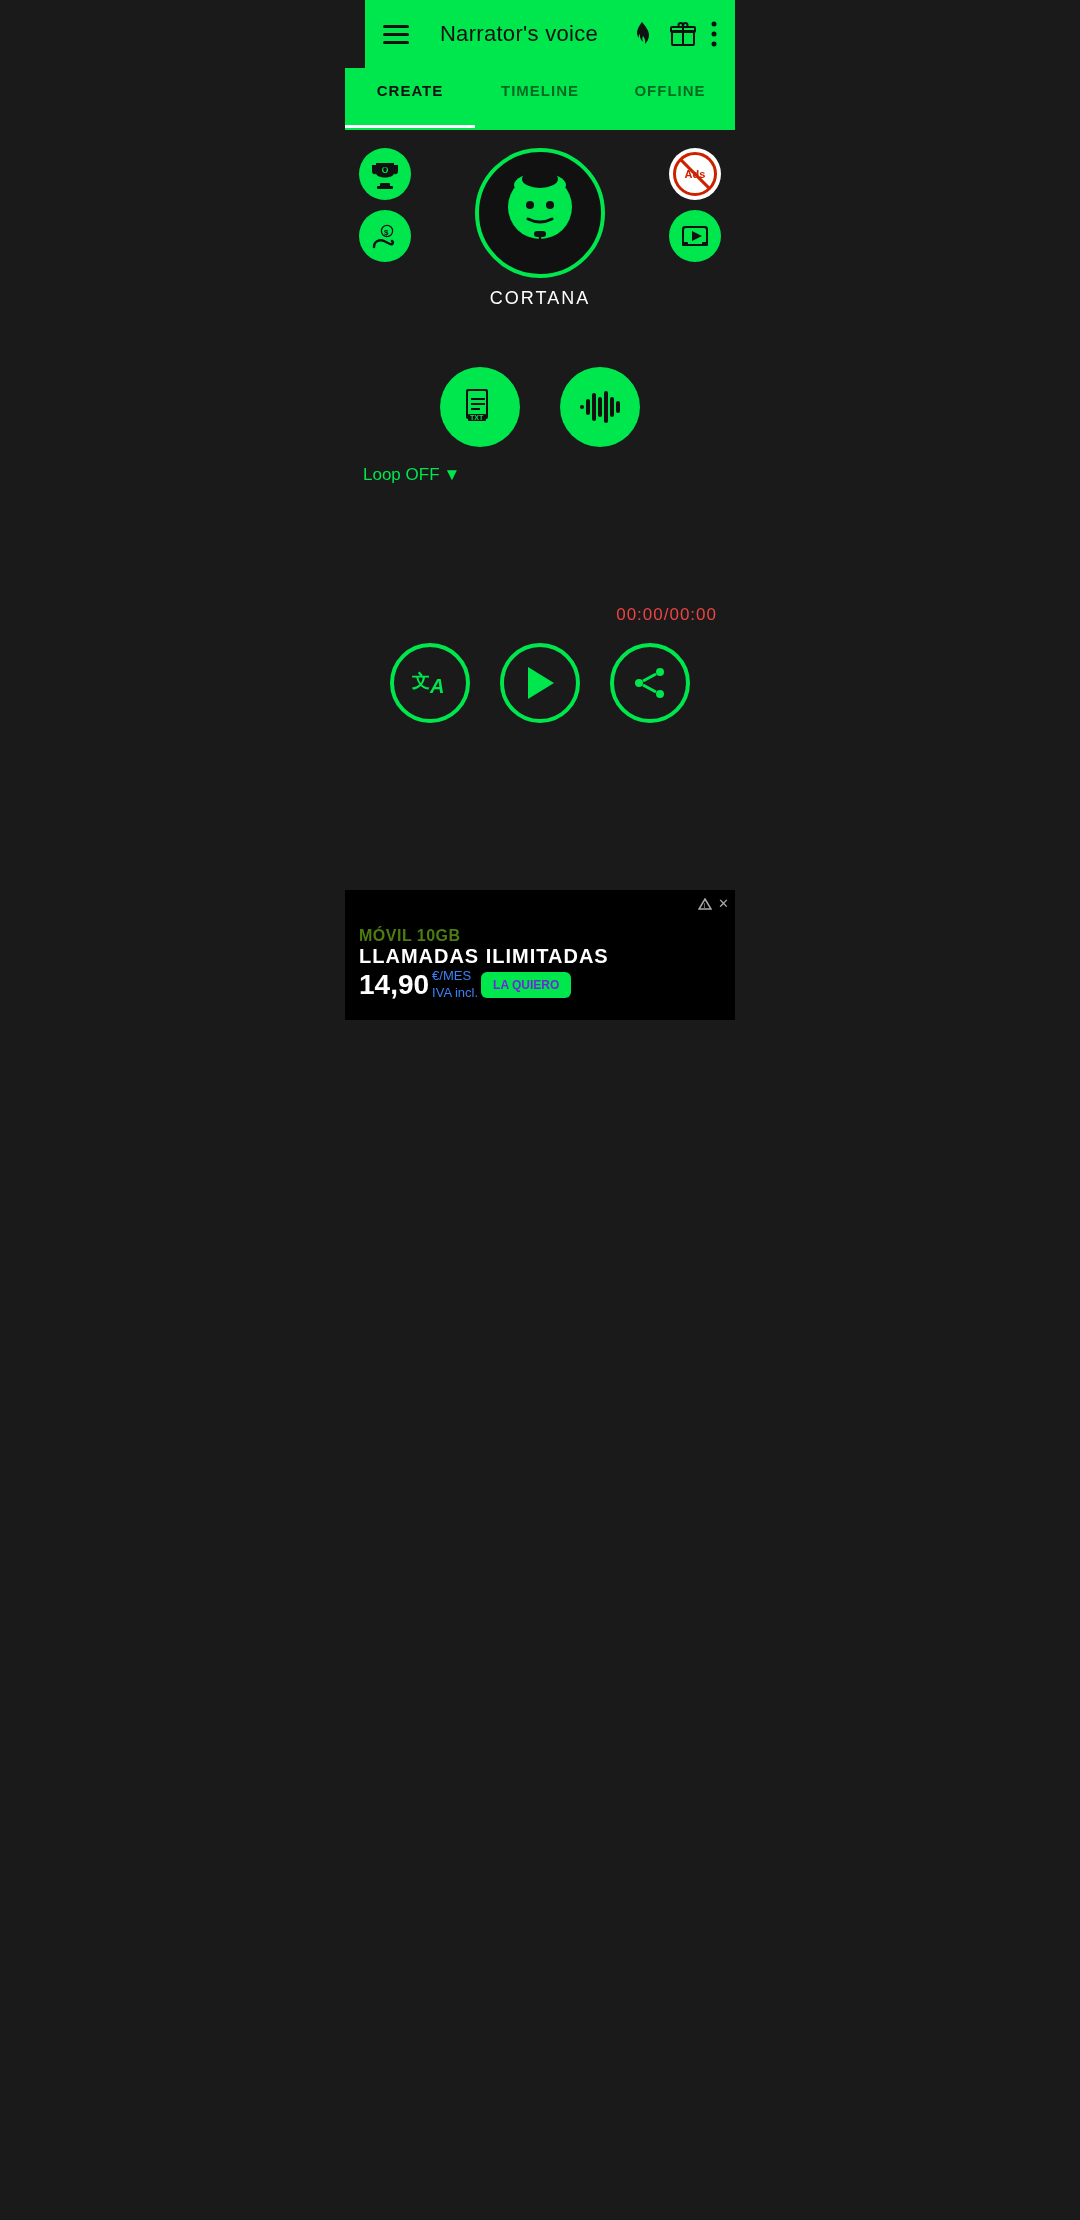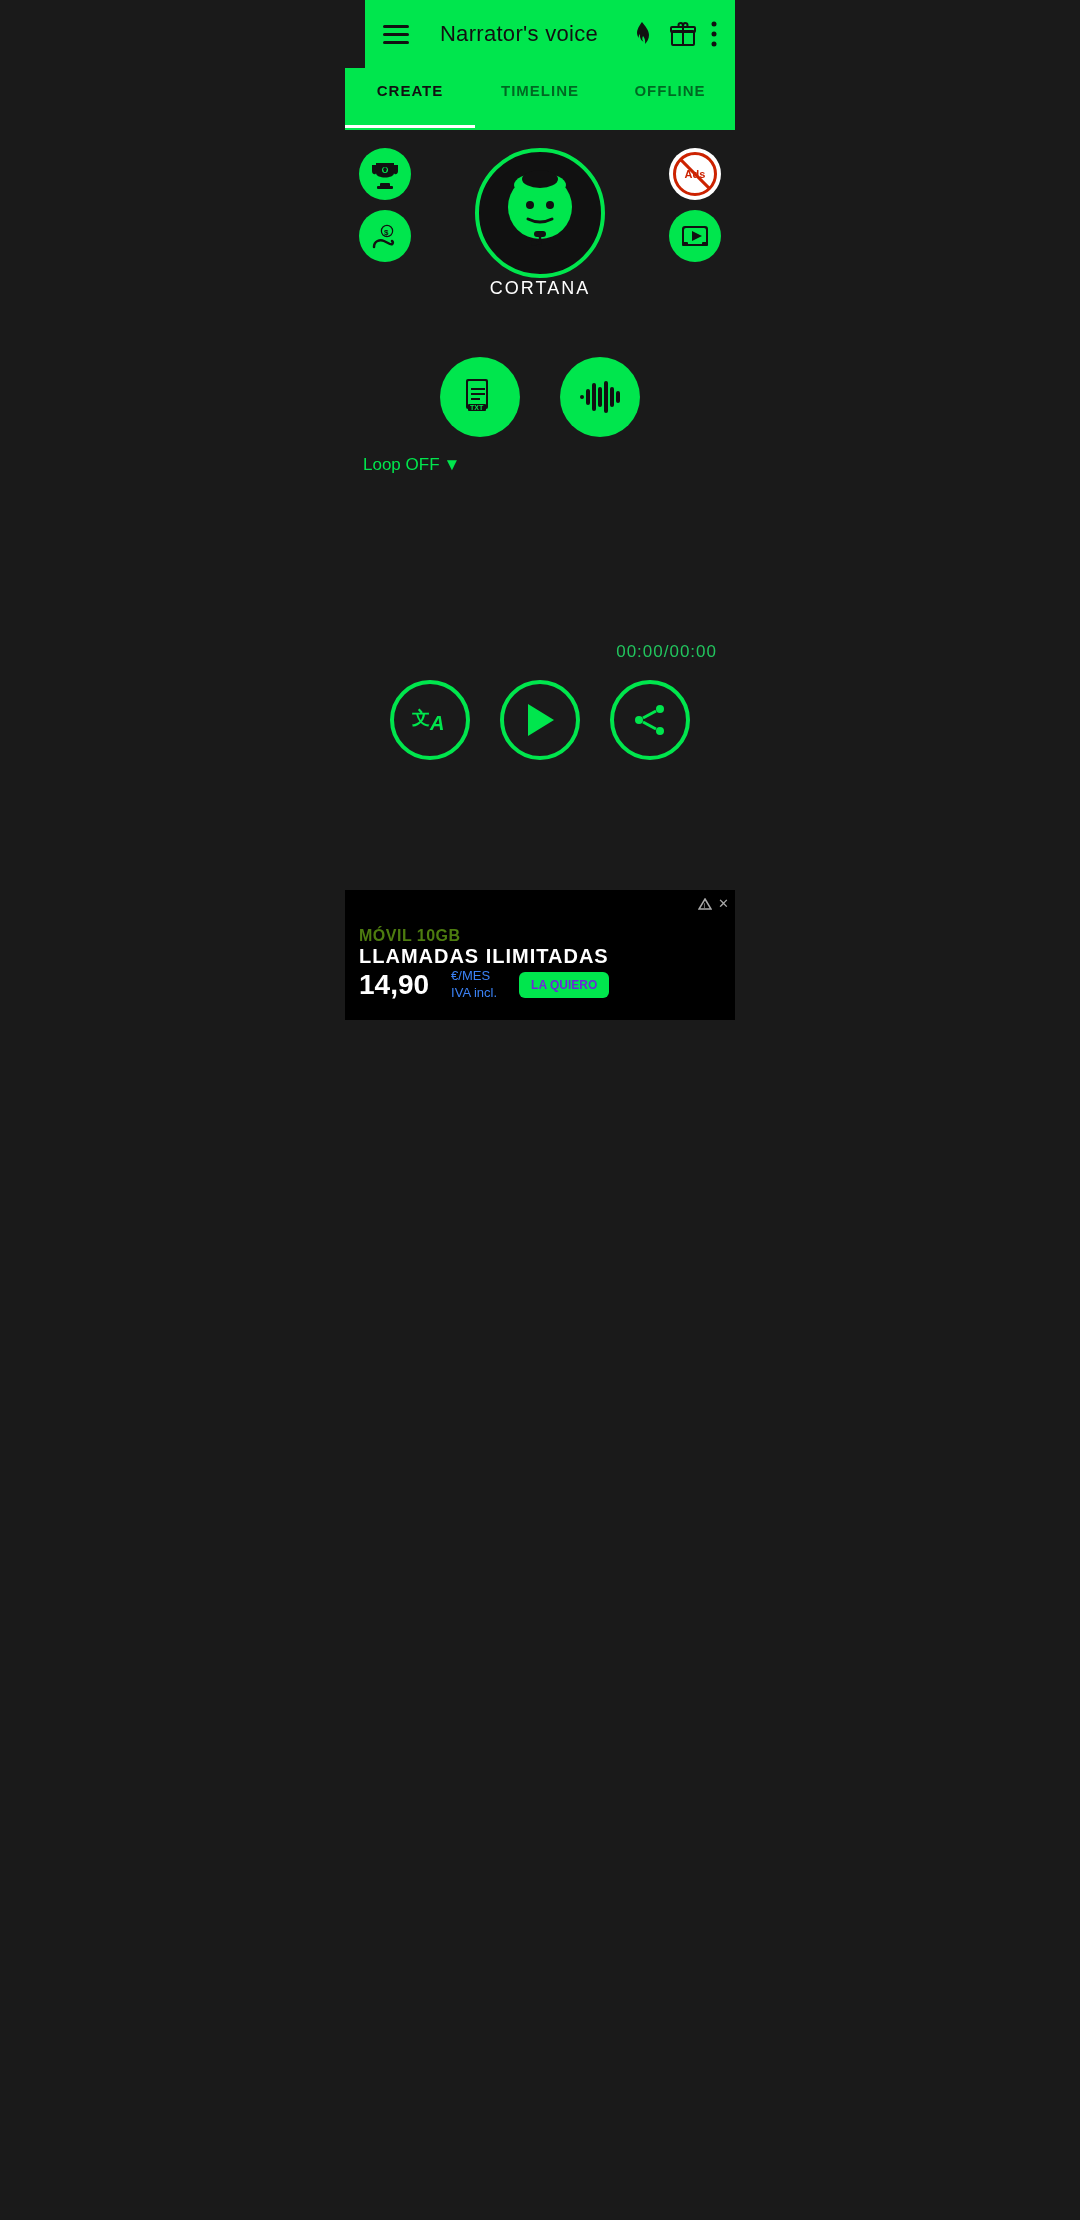--- a/index.html
+++ b/index.html
@@ -146,20 +146,21 @@
       align-items: center;
       justify-content: center;
       overflow: hidden;
     }
 
     .character-name {
       color: #fff;
       font-size: 18px;
       font-weight: 400;
       letter-spacing: 2px;
+      margin-top: 10px;
       margin-bottom: 30px;
     }
 
     
     .text-area-container {
       padding: 0 16px;
       width: 100%;
     }
 
     .text-input-row {
@@ -246,24 +247,23 @@
 
     
     .timer-row {
       display: flex;
       justify-content: flex-end;
       padding: 0 18px;
       margin-top: 120px;
     }
 
     .timer-text {
-      color: #22c55e;
+      color: #ef4444;
       font-size: 17px;
       letter-spacing: 1px;
-      margin-top: 47px;
     }
 
     
     .bottom-controls {
       display: flex;
       justify-content: center;
       gap: 30px;
       margin-top: 18px;
       padding-bottom: 14px;
     }
@@ -344,21 +344,21 @@
     .ad-subline {
       color: #fff;
       font-size: 20px;
       font-weight: 900;
       letter-spacing: 1px;
     }
 
     .ad-price-row {
       display: flex;
       align-items: center;
-      gap: 22px;
+      gap: 3px;
       margin-top: 0;
     }
 
     .ad-price-big {
       color: #fff;
       font-size: 28px;
       font-weight: 900;
     }
 
     .ad-price-small {

